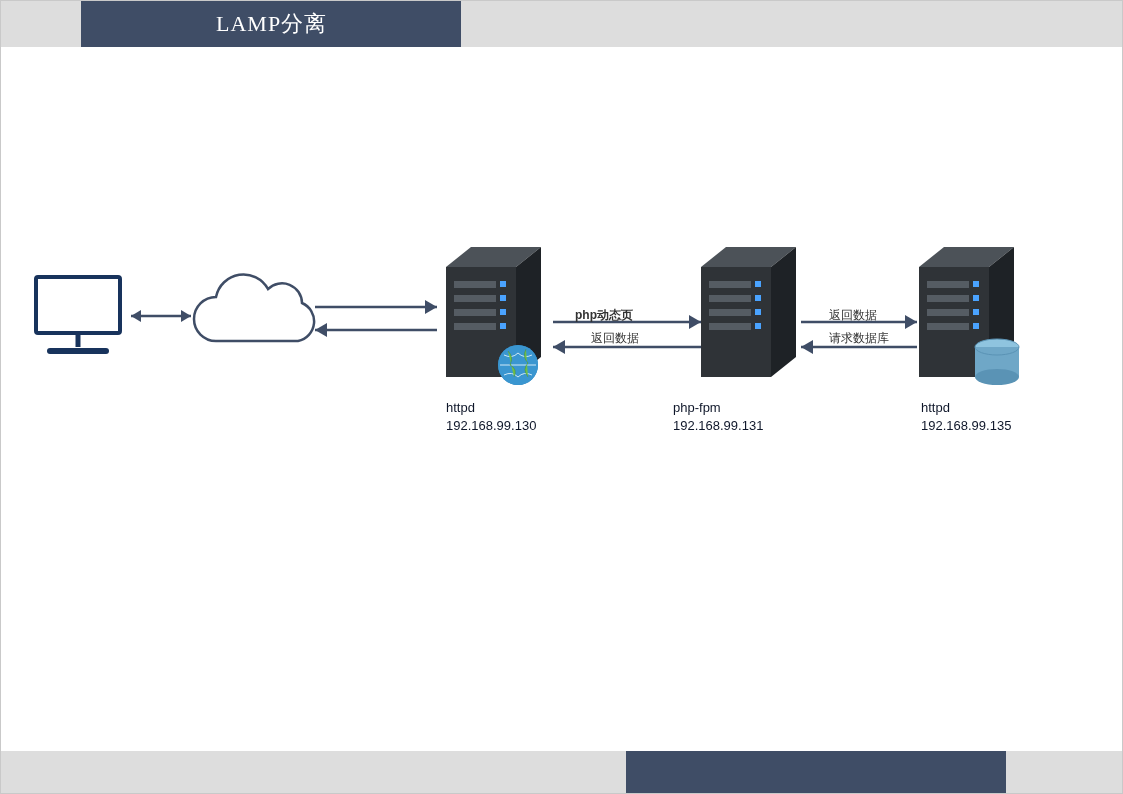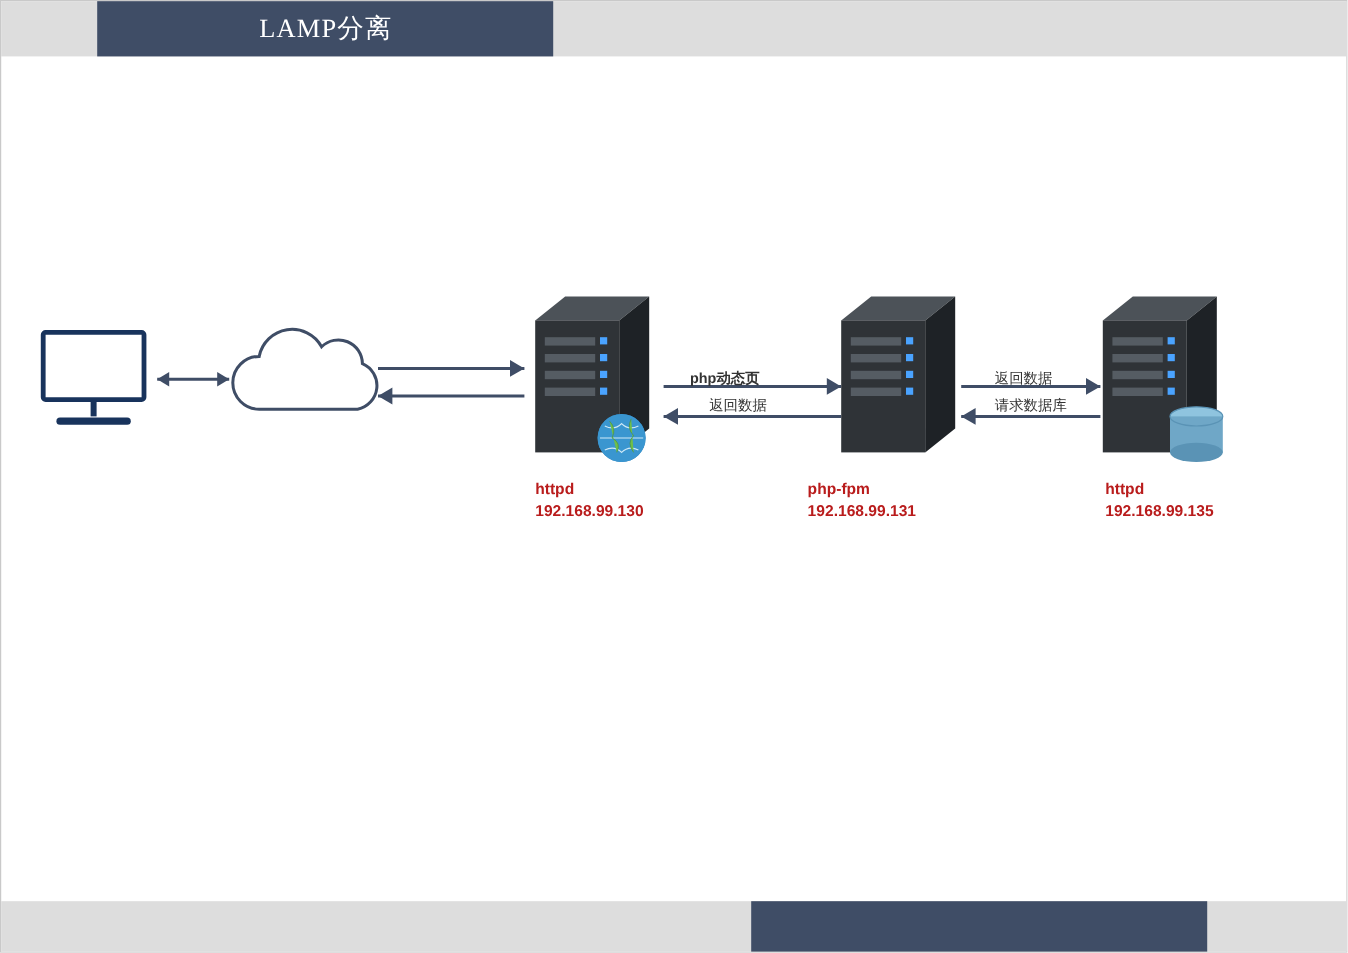--- a/index.html
+++ b/index.html
@@ -58,24 +58,23 @@
 
   
   .canvas {
     position: absolute;
     left: 0; top: 46px; right: 0; bottom: 42px;
   }
 
   .node-label {
     position: absolute;
     font-size: 13px;
-    color: #b91c1c;
+    color: #0f172a;
     line-height: 1.4;
     white-space: nowrap;
-    font-weight: bold;
   }
 
   .edge-label {
     position: absolute;
     font-size: 12px;
     color: #333;
     white-space: nowrap;
   }
 
   svg.layer {

